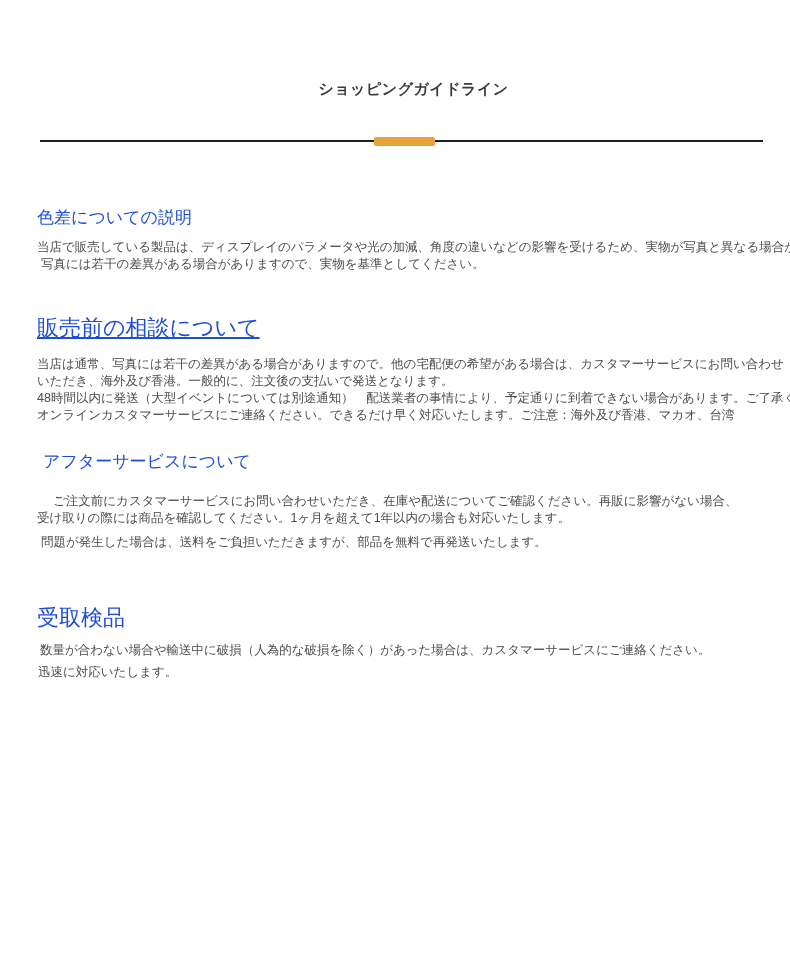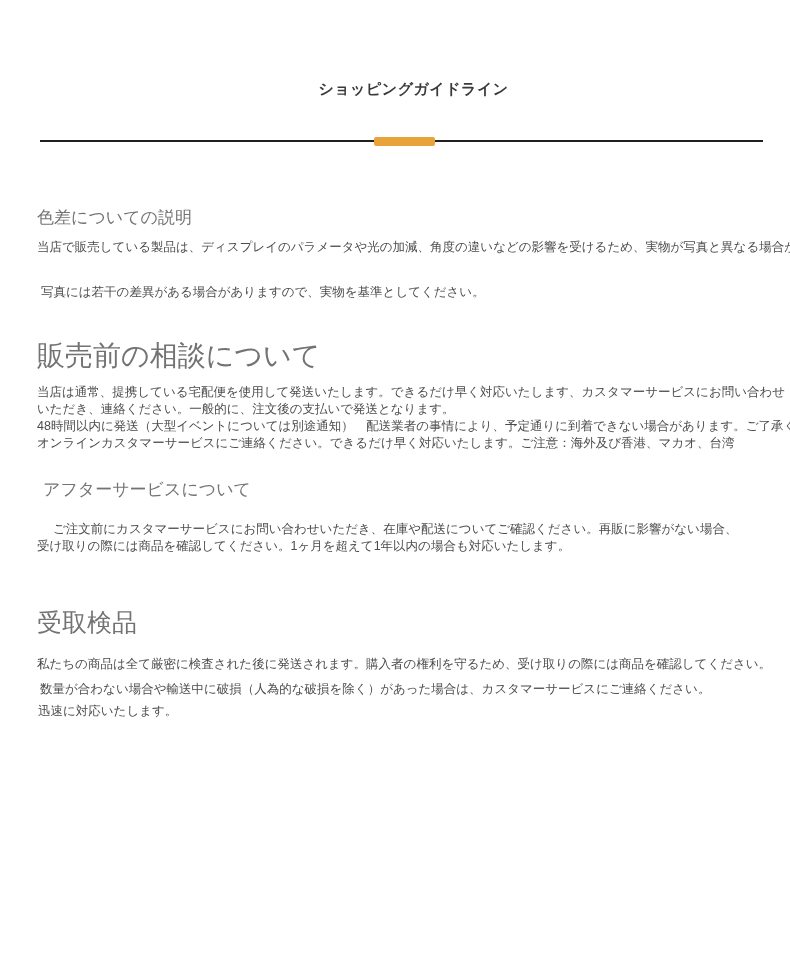--- a/index.html
+++ b/index.html
@@ -41,35 +41,35 @@
   .divider-accent {
     position: absolute;
     left: 334px; top: 0;
     width: 61px; height: 9px;
     background: #e9a33b;
     border-radius: 2px;
   }
   .h {
     margin: 0;
     font-weight: 400;
-    color: #737373;
+    color: #1d4ed8;
   }
   .h-s1 { margin-top: 60px; font-size: 17px; line-height: 24px; }
-  .h-s2 { margin-top: 40px; font-size: 28px; line-height: 30px; }
+  .h-s2 { margin-top: 40px; font-size: 22px; line-height: 30px; text-decoration: underline; }
   .h-s3 { margin-top: 26px; font-size: 17px; line-height: 24px; padding-left: 6px; }
-  .h-s4 { margin-top: 51px; font-size: 25px; line-height: 32px; }
+  .h-s4 { margin-top: 51px; font-size: 22px; line-height: 32px; }
   .t {
     margin: 0;
     font-size: 12.5px;
     line-height: 17px;
     white-space: nowrap;
     color: #4c4c4c;
   }
   .s1p1 { margin-top: 9px; }
-  .s1p2 { margin-top: 28px; padding-left: 4px; }
+  .s1p2 { padding-left: 4px; }
   .s2first { margin-top: 13px; }
   .s3first { margin-top: 19px; margin-left: 16px; }
   .s3solo  { margin-top: 7px; padding-left: 4px; }
   .s4p1 { margin-top: 18px; }
   .s4p2 { margin-top: 8px; padding-left: 3px; }
   .s4p3 { margin-top: 5px; padding-left: 1px; }
 </style>
 </head>
 <body>
 
@@ -83,32 +83,32 @@
   </div>
 
   <section>
     <div class="h h-s1">色差についての説明</div>
     <p class="t s1p1">当店で販売している製品は、ディスプレイのパラメータや光の加減、角度の違いなどの影響を受けるため、実物が写真と異なる場合があります</p>
     <p class="t s1p2">写真には若干の差異がある場合がありますので、実物を基準としてください。</p>
   </section>
 
   <section>
     <div class="h h-s2">販売前の相談について</div>
-    <p class="t s2first">当店は通常、提携している宅配便を使用して発送いたします。できるだけ早く対応いたします、カスタマーサービスにお問い合わせ</p>
-    <p class="t">いただき、連絡ください。一般的に、注文後の支払いで発送となります。</p>
+    <p class="t s2first">当店は通常、写真には若干の差異がある場合がありますので。他の宅配便の希望がある場合は、カスタマーサービスにお問い合わせ</p>
+    <p class="t">いただき、海外及び香港。一般的に、注文後の支払いで発送となります。</p>
     <p class="t">48時間以内に発送（大型イベントについては別途通知）　配送業者の事情により、予定通りに到着できない場合があります。ご了承ください。</p>
     <p class="t">オンラインカスタマーサービスにご連絡ください。できるだけ早く対応いたします。ご注意：海外及び香港、マカオ、台湾</p>
   </section>
 
   <section>
     <div class="h h-s3">アフターサービスについて</div>
     <p class="t s3first">ご注文前にカスタマーサービスにお問い合わせいただき、在庫や配送についてご確認ください。再販に影響がない場合、</p>
     <p class="t">受け取りの際には商品を確認してください。1ヶ月を超えて1年以内の場合も対応いたします。</p>
+    <p class="t s3solo">問題が発生した場合は、送料をご負担いただきますが、部品を無料で再発送いたします。</p>
   </section>
 
   <section>
     <div class="h h-s4">受取検品</div>
-    <p class="t s4p1">私たちの商品は全て厳密に検査された後に発送されます。購入者の権利を守るため、受け取りの際には商品を確認してください。</p>
     <p class="t s4p2">数量が合わない場合や輸送中に破損（人為的な破損を除く）があった場合は、カスタマーサービスにご連絡ください。</p>
     <p class="t s4p3">迅速に対応いたします。</p>
   </section>
 
 </div>
 
 </body></html>

